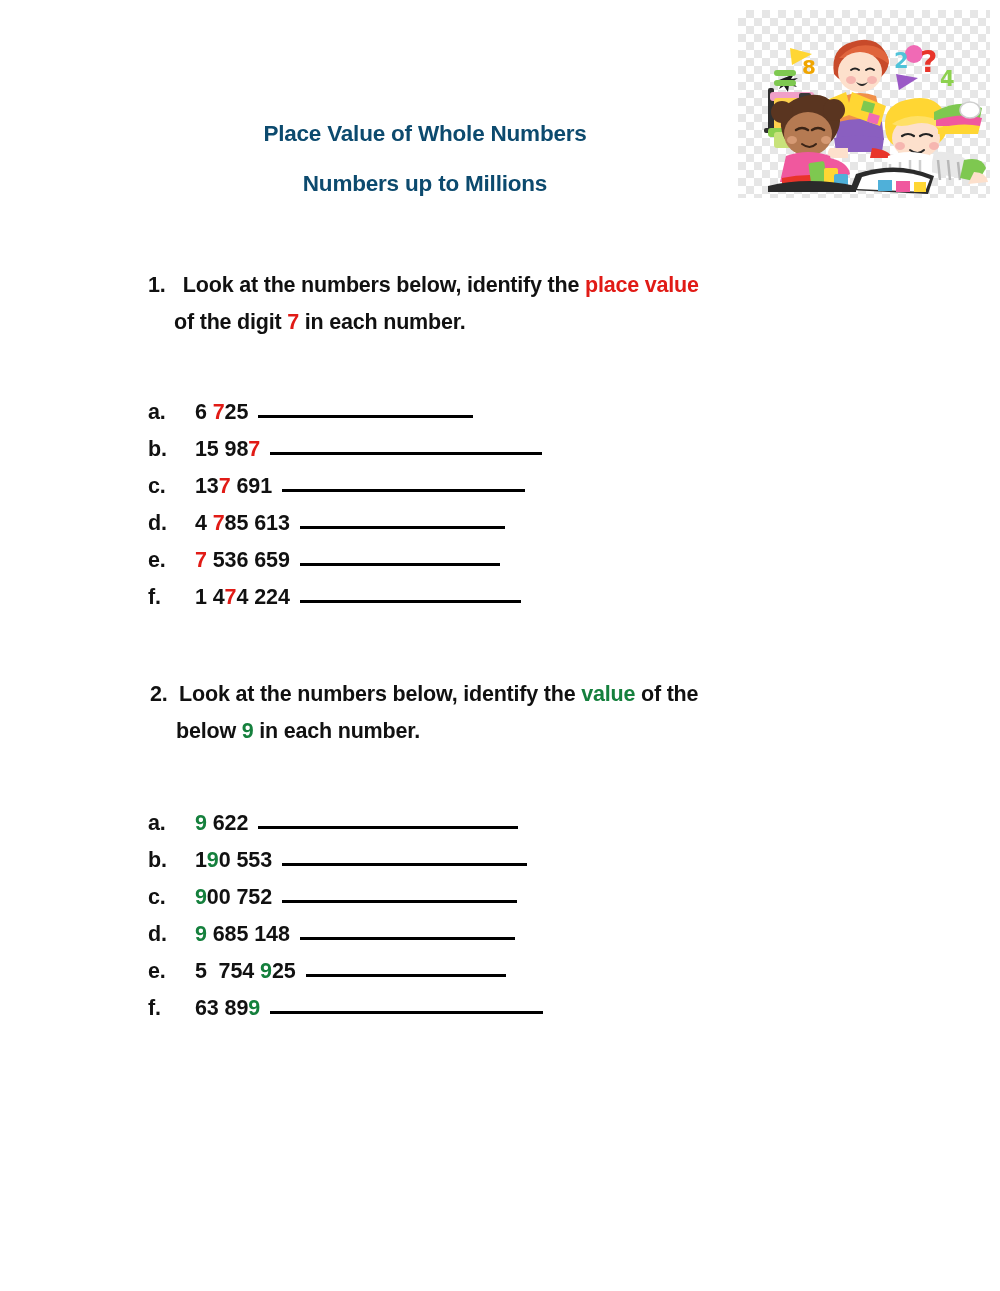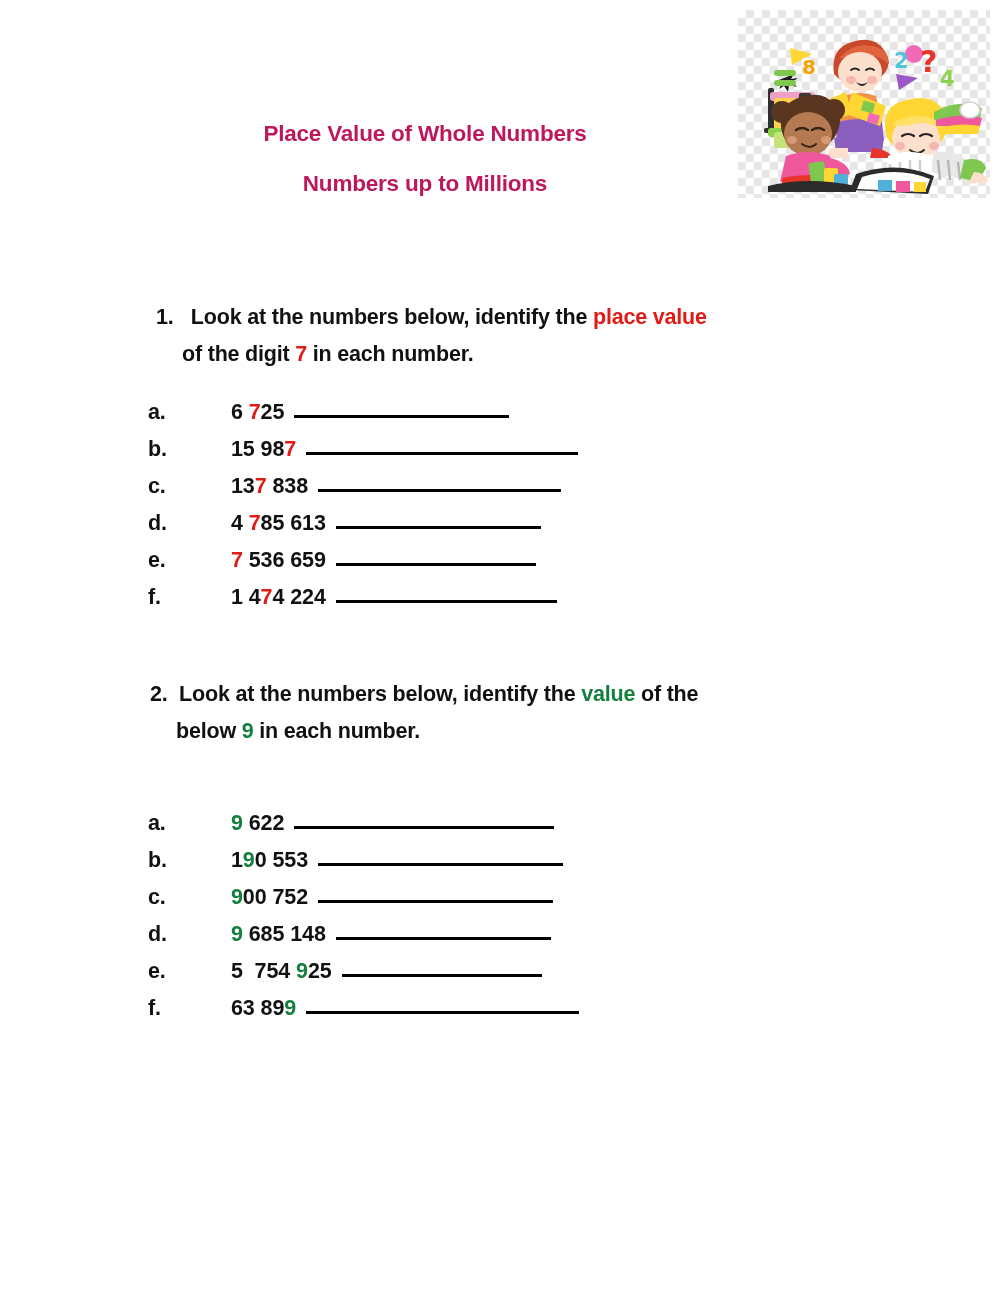--- a/index.html
+++ b/index.html
@@ -35,36 +35,36 @@
   .clipart svg { display: block; width: 100%; height: 100%; }
 
   
   .heading {
     position: absolute;
     left: 0;
     width: 850px;
     text-align: center;
     font-weight: bold;
     font-size: 22.5px;
-    color: #be185d;
+    color: #0c4a6e;
     letter-spacing: -0.2px;
   }
   .heading-1 { top: 121px; }
   .heading-2 { top: 171px; }
 
   
   .question {
     position: absolute;
     font-weight: bold;
     font-size: 21.5px;
     line-height: 37px;
     color: #111111;
     letter-spacing: -0.2px;
   }
-  .q1 { left: 156px; top: 267px; width: 740px; margin-top: 32px; }
+  .q1 { left: 148px; top: 267px; width: 740px; }
   .q2 { left: 150px; top: 676px; width: 740px; }
   .q-indent { display: inline-block; width: 26px; }
   .hl-red  { color: #E11B16; }
   .hl-blue { color: #15803d; }
 
   
   .items { position: absolute; }
   .items-1 { left: 148px; top: 397px; }
   .items-2 { left: 148px; top: 808px; }
 
@@ -75,21 +75,21 @@
     font-weight: bold;
     font-size: 21.5px;
     color: #111111;
     white-space: pre;
     letter-spacing: -0.1px;
   }
   .item-label {
     width: 47px;
     flex: 0 0 47px;
   }
-  .item-number { flex: 0 0 auto; margin-left: 36px; }
+  .item-number { flex: 0 0 auto; }
   .item-rule {
     flex: 0 0 auto;
     position: relative;
     height: 1em;
     margin-left: 10px;
   }
   .item-rule::after {
     content: "";
     position: absolute;
     left: 0;
@@ -211,21 +211,21 @@
     <span class="item-number"><span>6 </span><span class="hl-red">7</span><span>25</span></span>
     <span class="item-rule" style="width:215px"></span>
   </div>
   <div class="item">
     <span class="item-label">b.</span>
     <span class="item-number"><span>15 98</span><span class="hl-red">7</span><span></span></span>
     <span class="item-rule" style="width:272px"></span>
   </div>
   <div class="item">
     <span class="item-label">c.</span>
-    <span class="item-number"><span>13</span><span class="hl-red">7</span><span> 838</span></span>
+    <span class="item-number"><span>13</span><span class="hl-red">7</span><span> 691</span></span>
     <span class="item-rule" style="width:243px"></span>
   </div>
   <div class="item">
     <span class="item-label">d.</span>
     <span class="item-number"><span>4 </span><span class="hl-red">7</span><span>85 613</span></span>
     <span class="item-rule" style="width:205px"></span>
   </div>
   <div class="item">
     <span class="item-label">e.</span>
     <span class="item-number"><span></span><span class="hl-red">7</span><span> 536 659</span></span>

